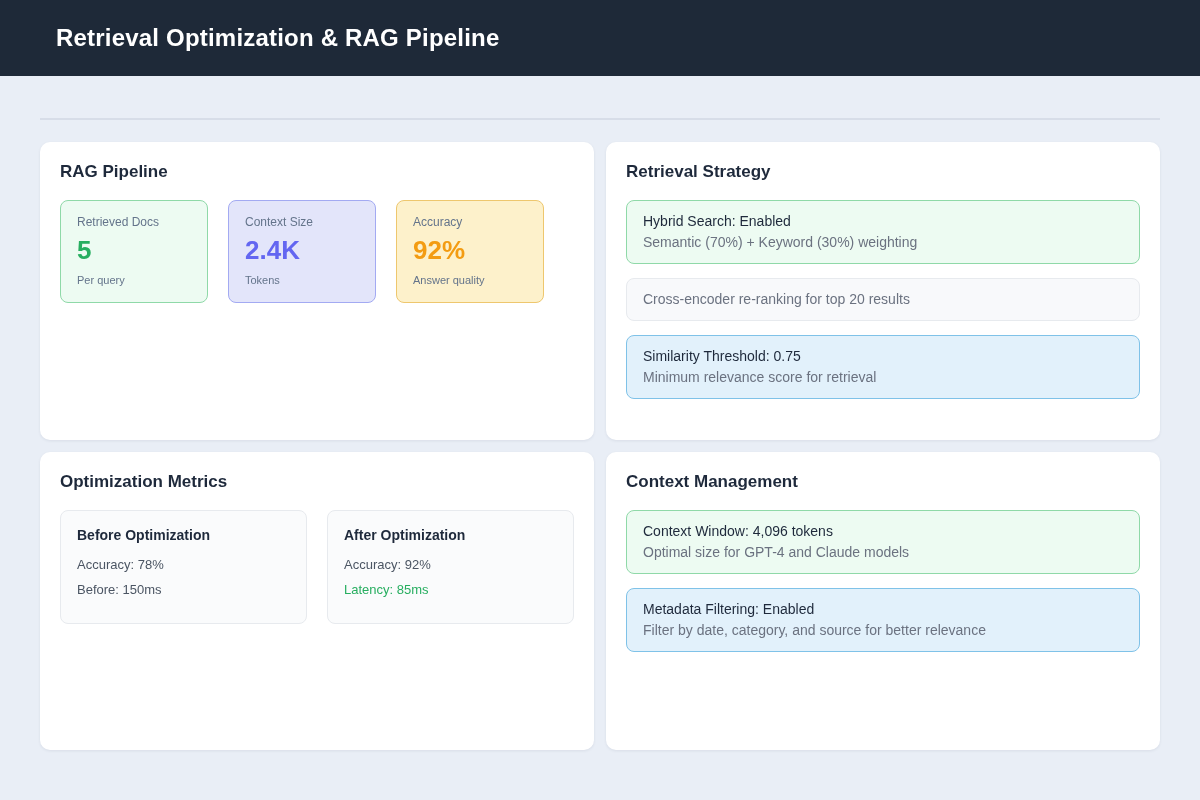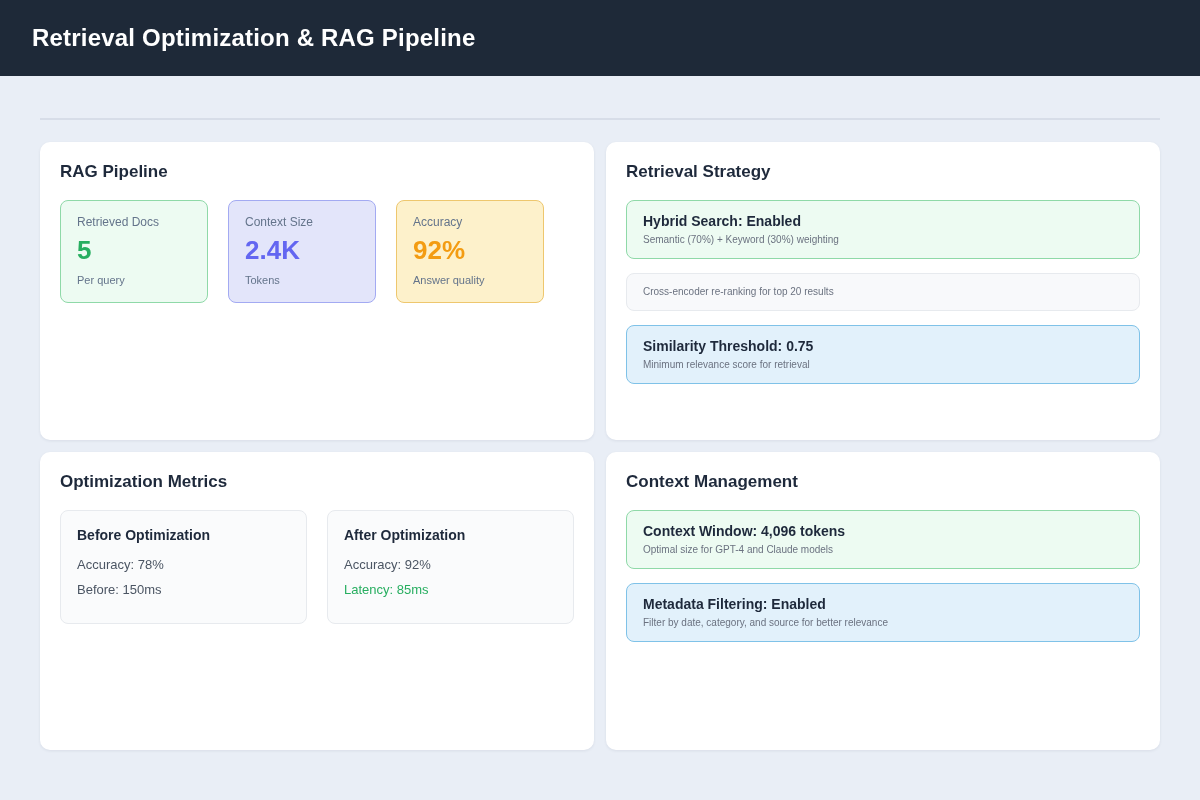--- a/index.html
+++ b/index.html
@@ -7,21 +7,21 @@
   body {
     font-family: "Liberation Sans", sans-serif;
     background: #e9eef6;
     color: #1e293b;
   }
   .header {
     height: 76px;
     background: #1e2938;
     display: flex;
     align-items: center;
-    padding: 0 32px;
+    padding: 0 56px;
   }
   .header h1 {
     color: #ffffff;
     font-size: 24px;
     font-weight: bold;
     letter-spacing: 0.2px;
   }
   .divider {
     margin: 42px 40px 0 40px;
     border: none;
@@ -68,22 +68,22 @@
   
   .item {
     border-radius: 8px;
     border: 1px solid #e7eaee;
     background: #f8f9fb;
     padding: 12px 16px 13px 16px;
     margin-bottom: 14px;
   }
   .item-green { background: #edfbf2; border-color: #8fd9a8; }
   .item-blue  { background: #e2f1fb; border-color: #7fc2e8; }
-  .item-title { font-size: 14px; font-weight: bold; color: #1e293b; margin-bottom: 5px; }
-  .item-desc  { font-size: 10px; color: #6b7280; }
+  .item-title { font-size: 14px; font-weight: normal; color: #1e293b; margin-bottom: 5px; }
+  .item-desc  { font-size: 14px; color: #6b7280; }
   
   .panels-row { display: flex; gap: 20px; }
   .panel {
     flex: 1;
     background: #fafbfc;
     border: 1px solid #e7eaee;
     border-radius: 8px;
     padding: 16px;
   }
   .panel-title { font-size: 14px; font-weight: bold; margin-bottom: 14px; color: #1e293b; }

